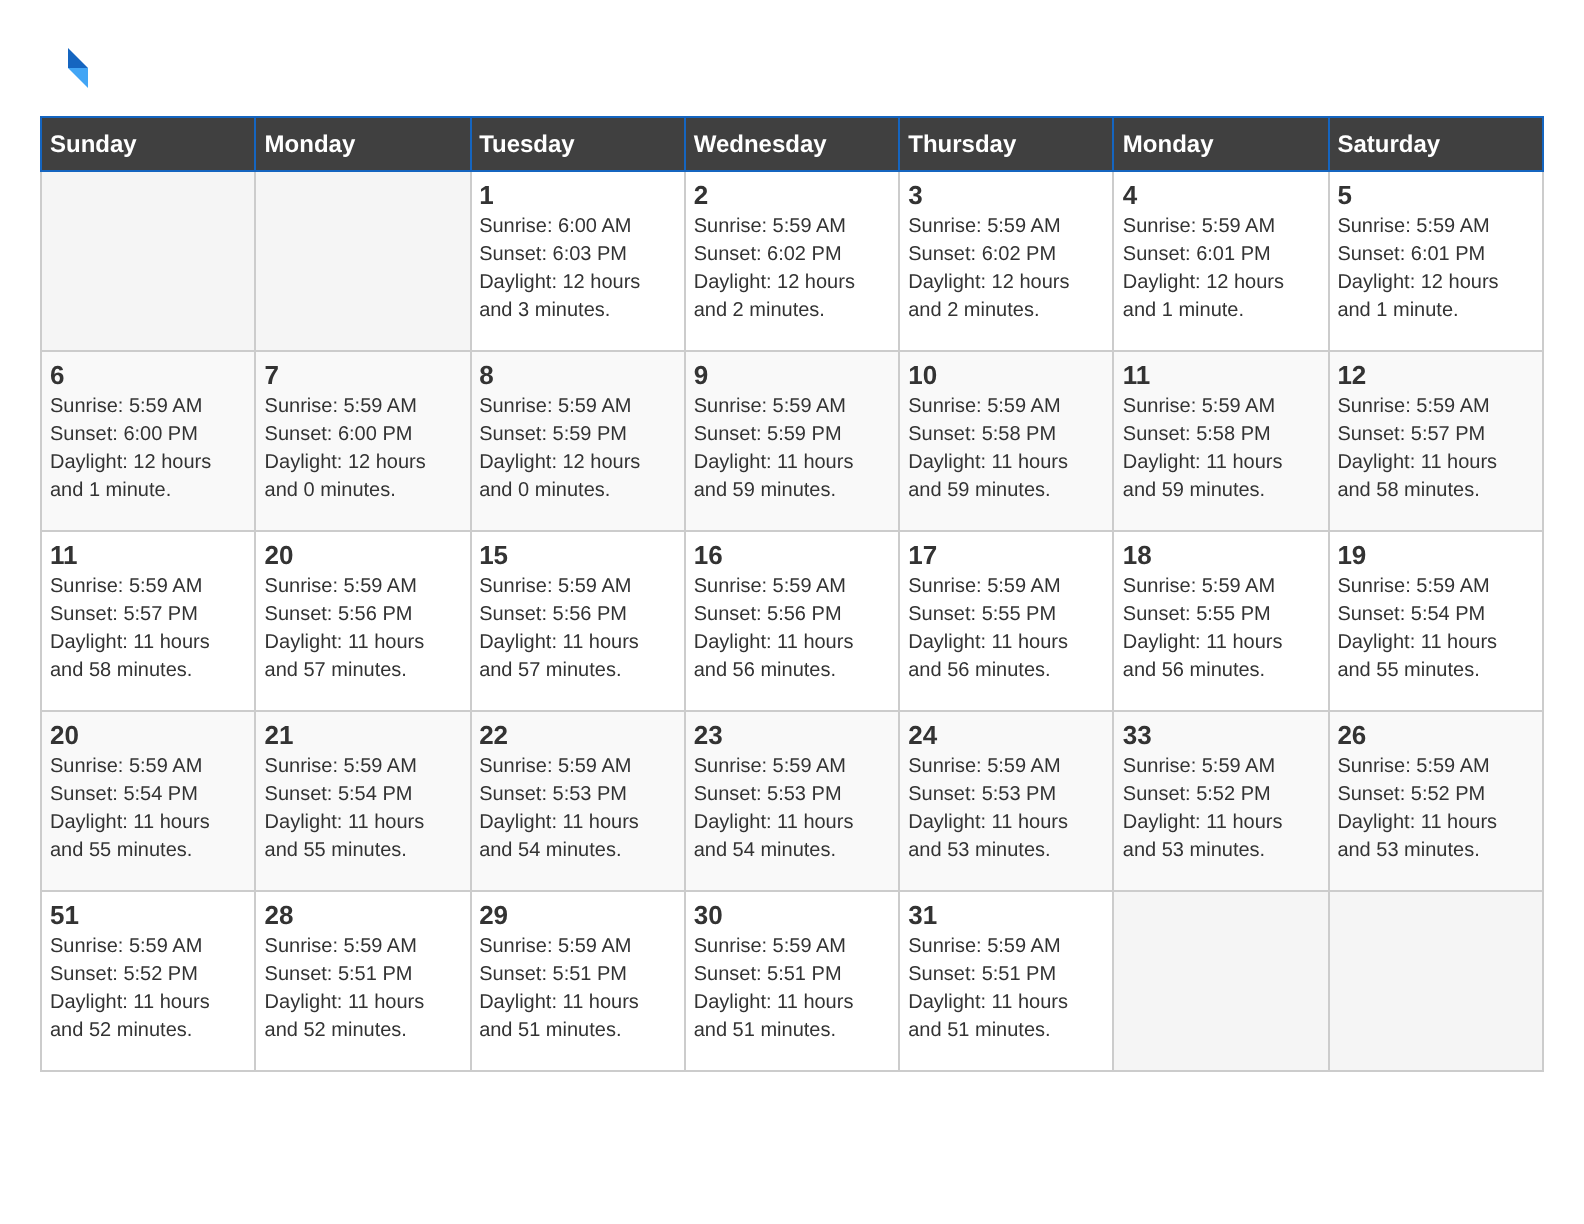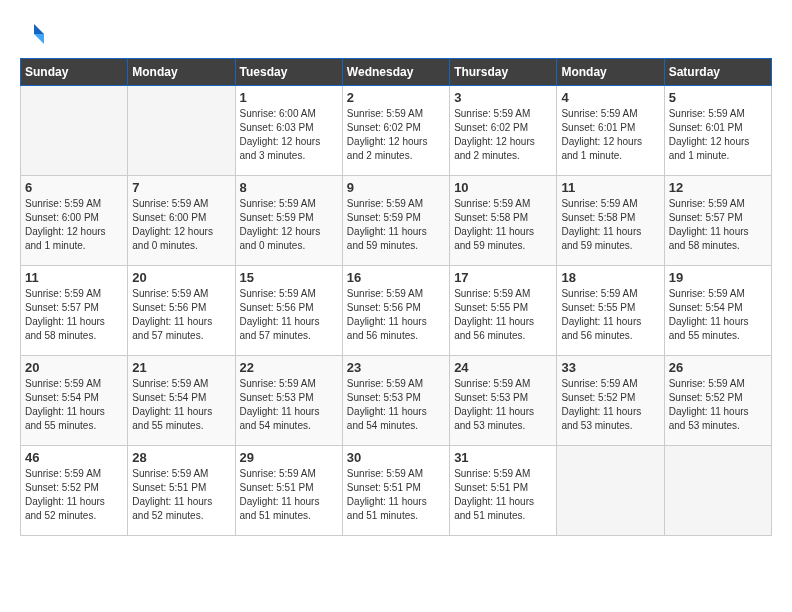--- a/index.html
+++ b/index.html
@@ -229,21 +229,21 @@
           <span class="day-num">33</span>
           <div class="day-info">Sunrise: 5:59 AM<br>Sunset: 5:52 PM<br>Daylight: 11 hours and 53 minutes.</div>
         </td>
         <td>
           <span class="day-num">26</span>
           <div class="day-info">Sunrise: 5:59 AM<br>Sunset: 5:52 PM<br>Daylight: 11 hours and 53 minutes.</div>
         </td>
       </tr>
       <tr>
         <td>
-          <span class="day-num">46</span>
+          <span class="day-num">51</span>
           <div class="day-info">Sunrise: 5:59 AM<br>Sunset: 5:52 PM<br>Daylight: 11 hours and 52 minutes.</div>
         </td>
         <td>
           <span class="day-num">28</span>
           <div class="day-info">Sunrise: 5:59 AM<br>Sunset: 5:51 PM<br>Daylight: 11 hours and 52 minutes.</div>
         </td>
         <td>
           <span class="day-num">29</span>
           <div class="day-info">Sunrise: 5:59 AM<br>Sunset: 5:51 PM<br>Daylight: 11 hours and 51 minutes.</div>
         </td>

